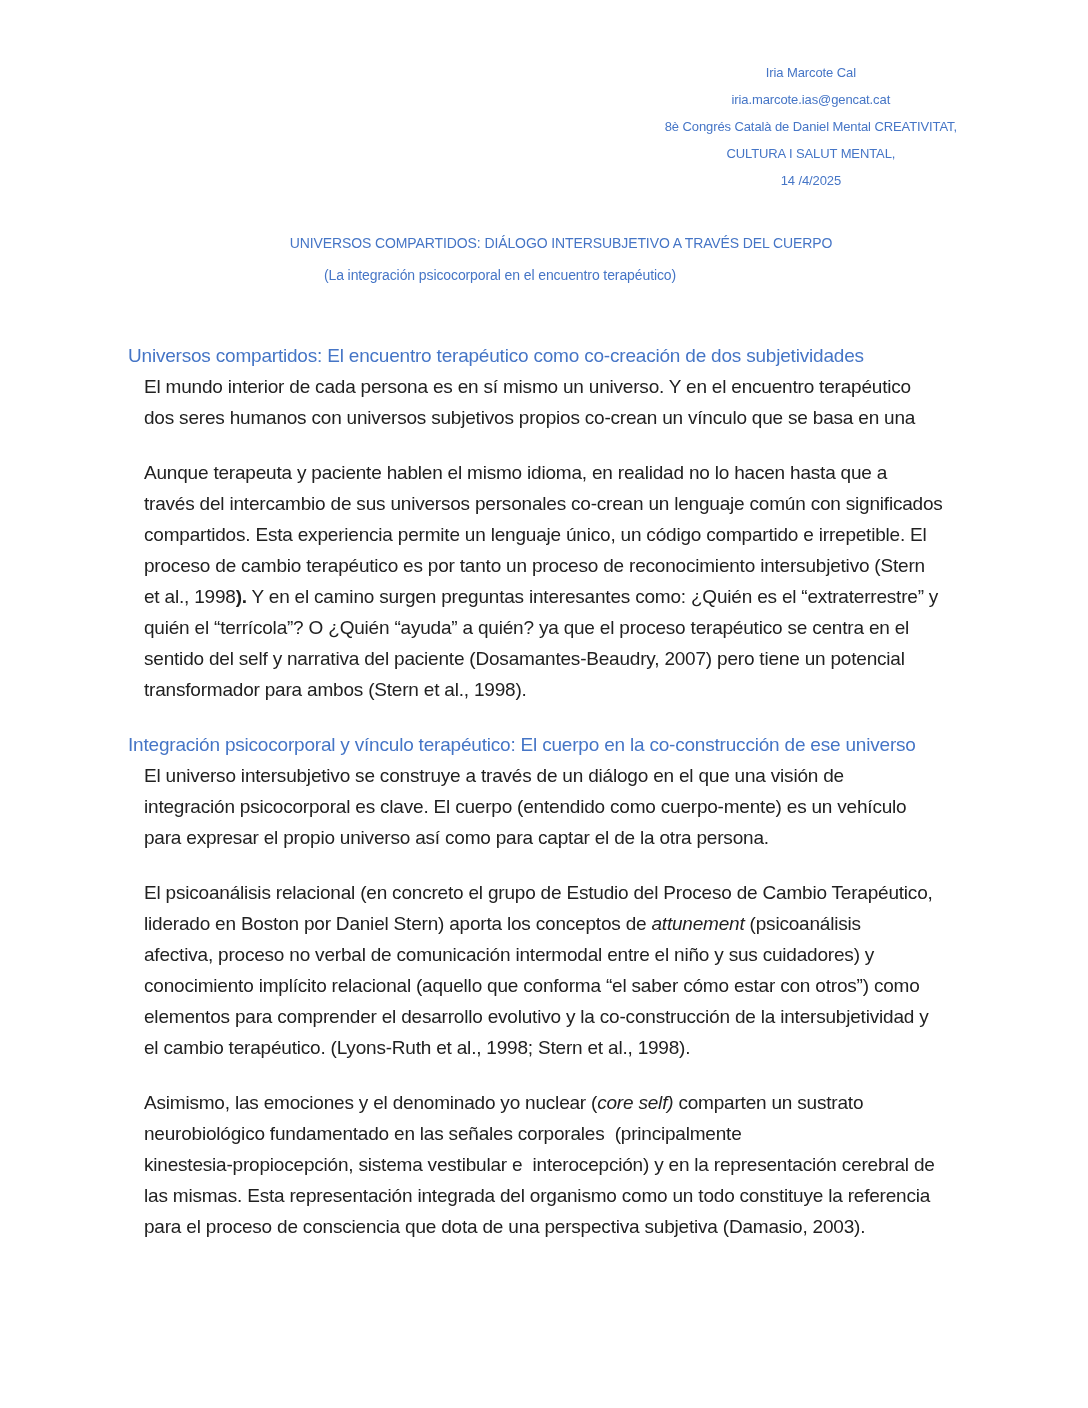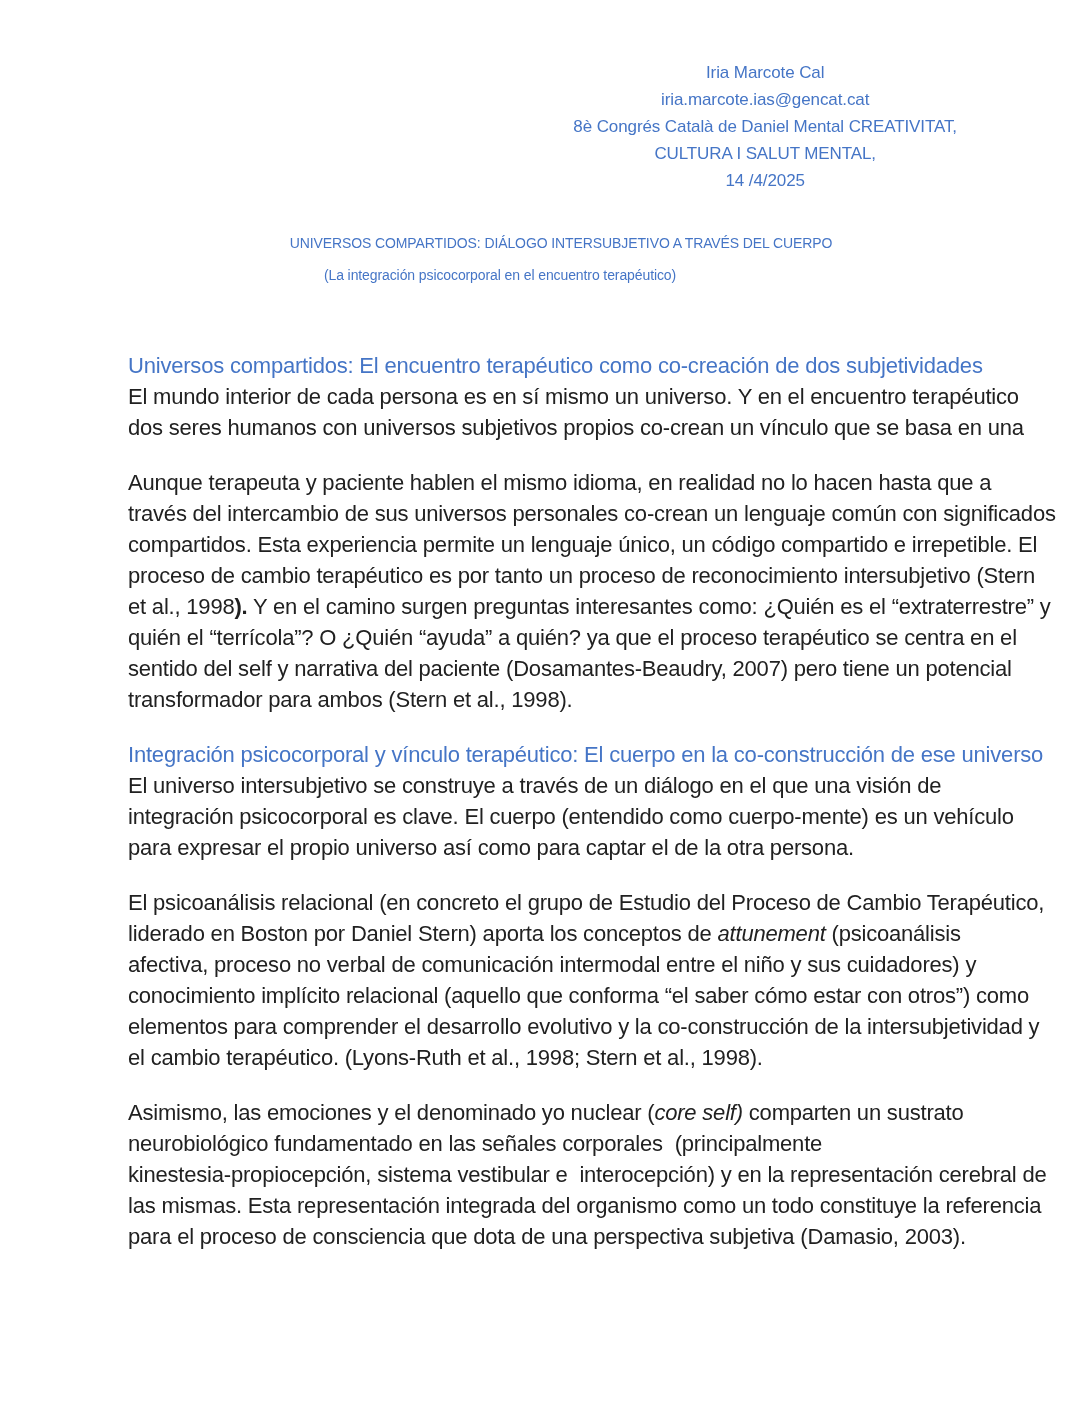--- a/index.html
+++ b/index.html
@@ -13,49 +13,49 @@
     width:1088px;height:1408px;
     background:var(--page-bg);
     font-family:"Liberation Sans","DejaVu Sans",sans-serif;
     overflow:hidden;
   }
   .header-block{
     position:absolute;
     top:59px;right:131px;
     text-align:center;
     color:var(--accent-blue);
-    font-size:17px;
+    font-size:13px;
     line-height:27px;
     letter-spacing:-0.1px;
   }
   .title-block{
     position:absolute;
     top:227px;left:128px;width:832px;
     text-align:center;
     color:var(--accent-blue);
     font-size:14px;
     line-height:32px;
     letter-spacing:-0.1px;
   }
   .title-main{position:relative;left:17px;white-space:pre;}
   .title-subtitle{position:relative;left:-44px;white-space:pre;}
   .document-body{
     position:absolute;
-    top:350px;left:128px;width:832px;
+    top:340px;left:128px;width:832px;
     color:var(--body-text);
-    font-size:22px;
+    font-size:19px;
     line-height:31px;
     letter-spacing:-0.2px;
   }
   .section-heading{
     color:var(--accent-blue);
     margin:0;
     white-space:pre;
   }
-  .para{margin:0 0 24px 0;}
+  .para{margin:0 0 24px 16px;}
   .line{white-space:pre;}
   .seg-b{font-weight:bold;}
   .seg-i{font-style:italic;text-align:right;}
 </style>
 </head>
 <body>
 
 <div class="page">
 
   <div class="header-block">

